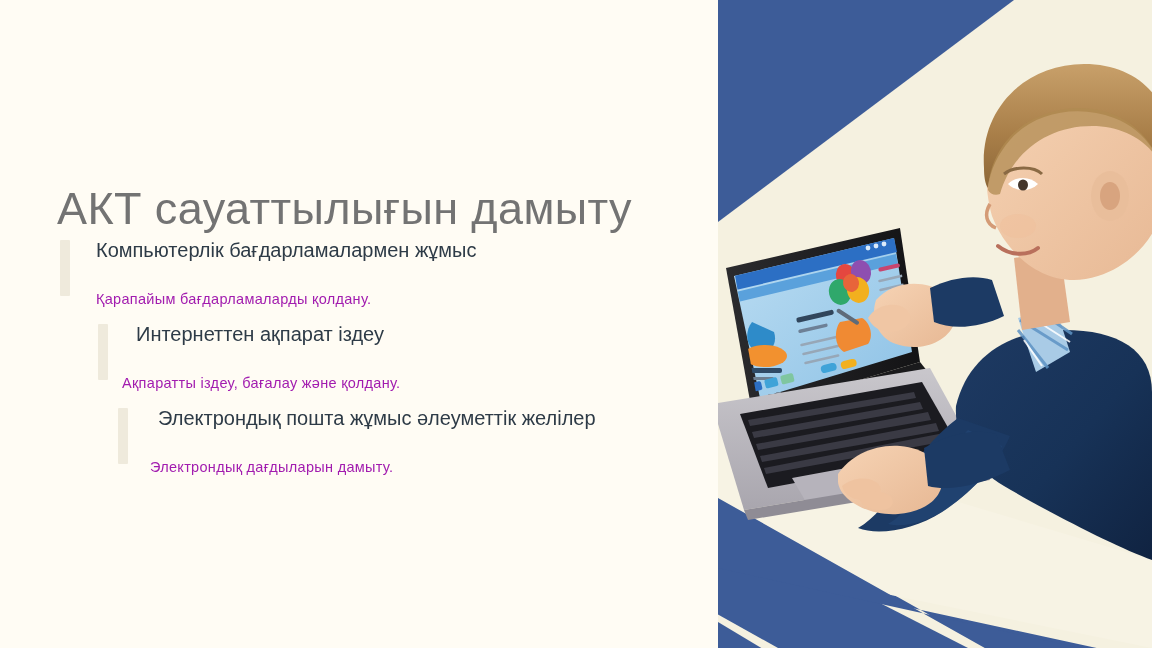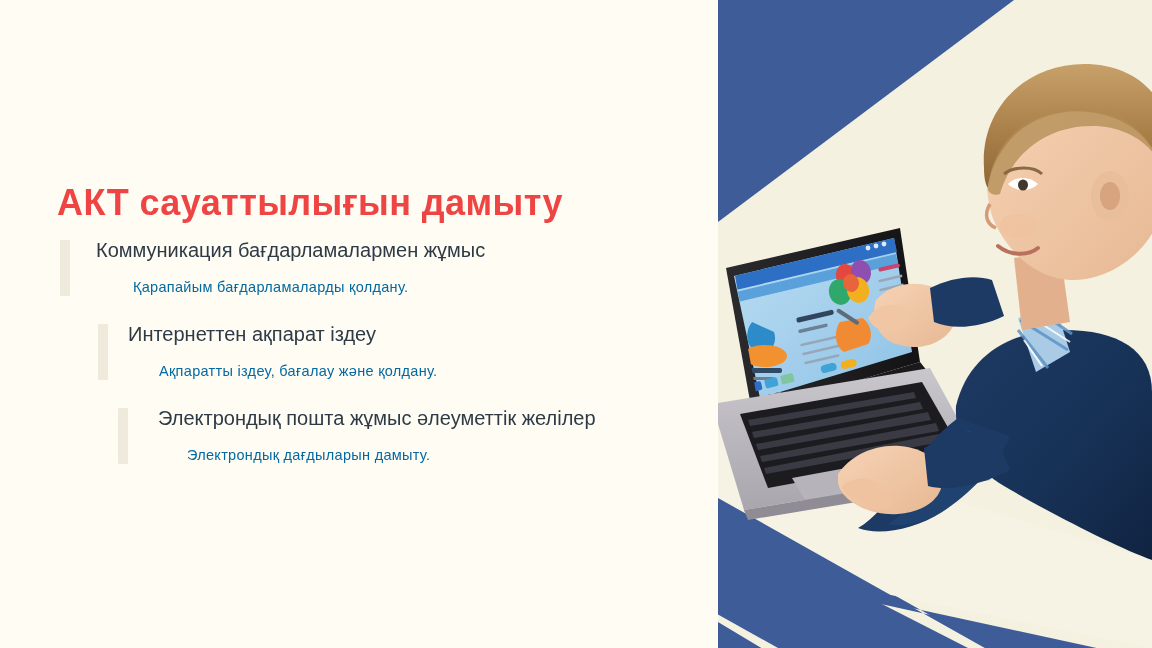--- a/index.html
+++ b/index.html
@@ -30,25 +30,25 @@
     top: 0;
     width: 718px;
     height: 648px;
     z-index: 5;
   }
 
   .slide-title {
     position: absolute;
     left: 57px;
     top: 152px;
-    font-size: 36px;
+    font-size: 45px;
     line-height: 54px;
-    font-weight: 700;
+    font-weight: 400;
     letter-spacing: 0.4px;
-    color: #ef4444;
+    color: #737373;
     white-space: nowrap;
     z-index: 9;
   }
 
   .bullets {
     position: absolute;
     left: 0;
     top: 232px;
     width: 718px;
   }
@@ -76,33 +76,32 @@
   .bullet-heading {
     position: absolute;
     top: 4px;
     font-size: 20px;
     line-height: 28px;
     font-weight: 400;
     color: #2E3B47;
     white-space: nowrap;
   }
   .g1 .bullet-heading { left: 96px; }
-  .g2 .bullet-heading { left: 128px; }
+  .g2 .bullet-heading { left: 136px; }
   .g3 .bullet-heading { left: 158px; }
 
   .bullet-sub {
     position: absolute;
-    top: 44px;
+    top: 56px;
     font-size: 14.5px;
     line-height: 22px;
     font-weight: 400;
     letter-spacing: 0.3px;
-    color: #0369a1;
+    color: #a21caf;
     white-space: nowrap;
-    margin-left: 37px;
   }
   .g1 .bullet-sub { left: 96px; }
   .g2 .bullet-sub { left: 122px; }
   .g3 .bullet-sub { left: 150px; }
 
   
   .photo-panel {
     position: absolute;
     left: 718px;
     top: 0;
@@ -308,21 +307,21 @@
   </div>
 
   <div class="content">
 
     <h1 class="slide-title">АКТ сауаттылығын дамыту</h1>
 
     <div class="bullets">
 
       <div class="bullet-group g1">
         <span class="accent-bar"></span>
-        <span class="bullet-heading">Коммуникация бағдарламалармен жұмыс</span>
+        <span class="bullet-heading">Компьютерлік бағдарламалармен жұмыс</span>
         <span class="bullet-sub">Қарапайым бағдарламаларды қолдану.</span>
       </div>
 
       <div class="bullet-group g2">
         <span class="accent-bar"></span>
         <span class="bullet-heading">Интернеттен ақпарат іздеу</span>
         <span class="bullet-sub">Ақпаратты іздеу, бағалау және қолдану.</span>
       </div>
 
       <div class="bullet-group g3">

